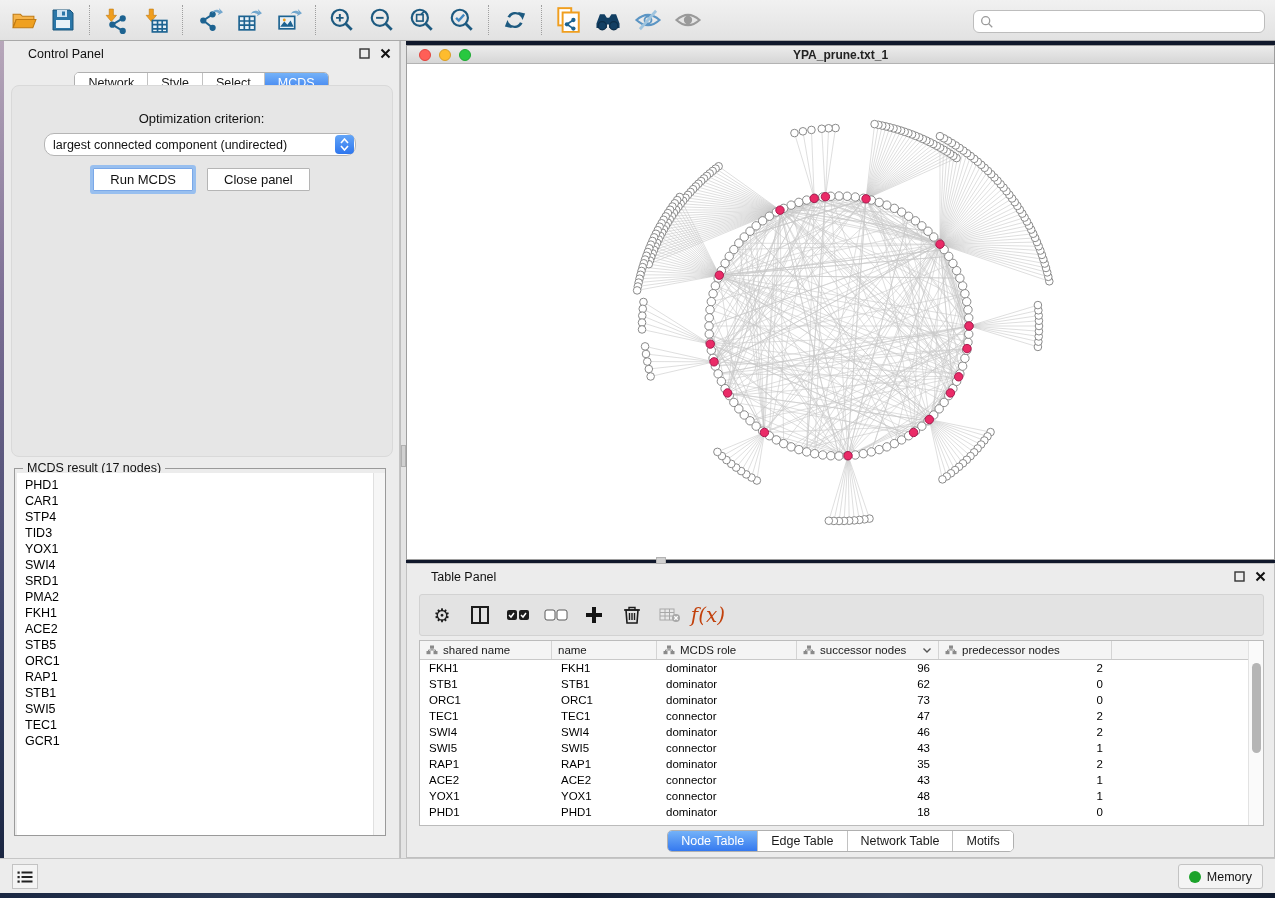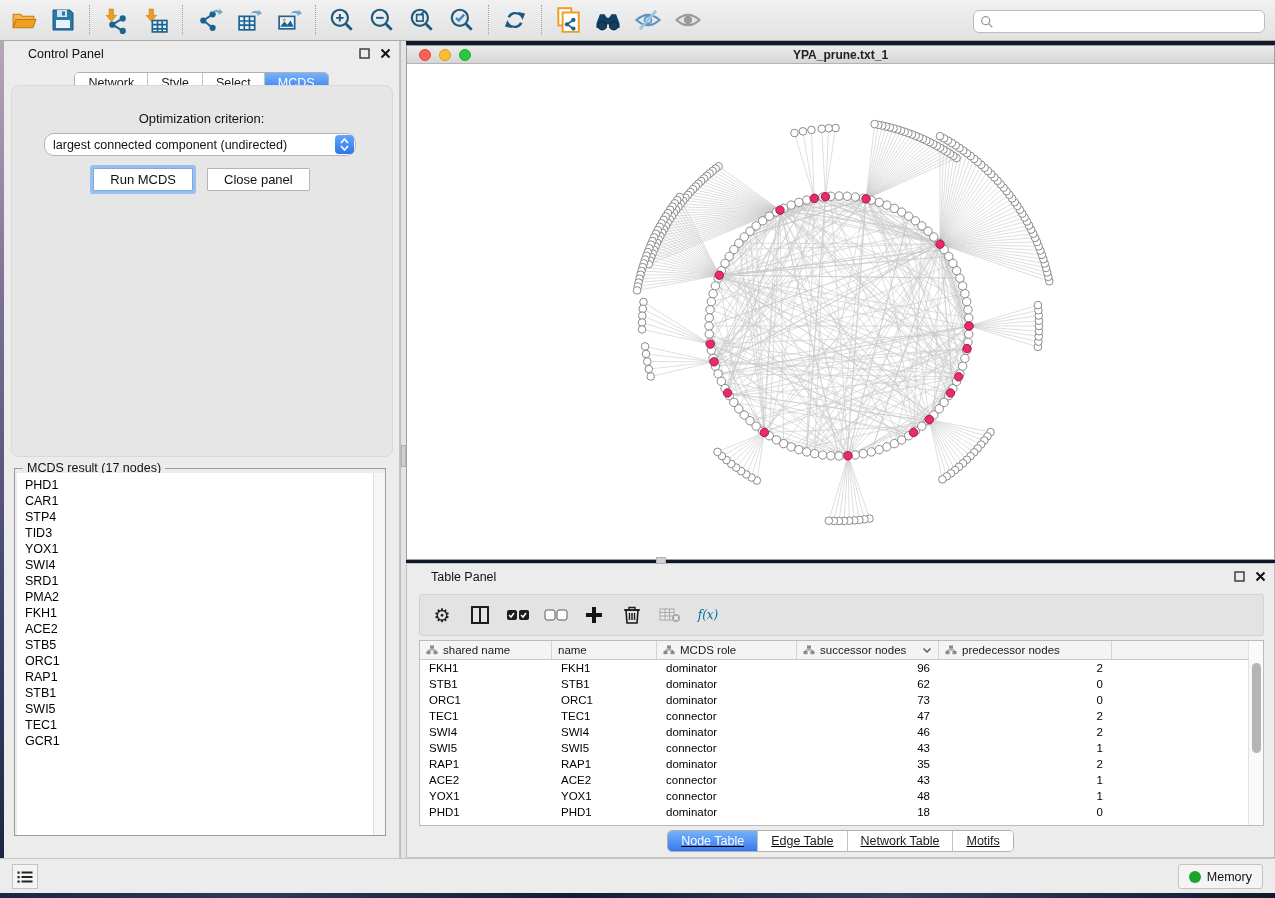--- a/index.html
+++ b/index.html
@@ -66,32 +66,32 @@
   .tl.grn{ background:#28c840; border:1px solid #1da832;}
   .net-title { position:absolute; left:0; width:100%; text-align:center; font-size:12px; font-weight:bold; color:#222; }
   .net-canvas { width:867px; height:495px; background:#fff; }
 
   
   .table-panel { left:406px; top:563px; width:869px; height:295px; background:#ececec; border:1px solid #c0c0c0; }
   .tp-toolbar { position:absolute; left:12px; top:30px; width:845px; height:42px; background:#e3e3e3;
     border:1px solid #d2d2d2; border-radius:3px; display:flex; align-items:center; padding-left:10px; gap:14px; }
   .tp-ic { width:24px; height:24px; display:flex; align-items:center; justify-content:center; }
   .gear-glyph { font-size:19px; color:#1c1c1c; line-height:1; }
-  .fx { font-family:"DejaVu Serif", serif; font-style:italic; font-size:12px; color:#0369a1; }
+  .fx { font-family:"DejaVu Serif", serif; font-style:italic; font-size:20px; color:#c2410c; }
   .node-table { position:absolute; left:12px; top:76px; width:845px; height:186px; background:#fff; border:1px solid #bbb; overflow:hidden; }
   .nt-inner { position:absolute; left:0; top:0; right:15px; bottom:0; }
   .nt-head { display:flex; height:19px; background:#f4f4f4; border-bottom:1px solid #c9c9c9; }
   .nt-hcell { display:flex; align-items:center; border-right:1px solid #d4d4d4; font-size:11.5px; color:#1a1a1a; padding:0 6px; }
   .nt-hcell .lbl { flex:1; text-align:left; }
   .nt-row { display:flex; height:16px; align-items:center; }
   .nt-cell { font-size:11.5px; color:#000; padding:0 9px; white-space:nowrap; overflow:hidden; }
   .nt-cell.num { text-align:right; }
   .nt-scroll { position:absolute; right:0; top:0; width:15px; bottom:0; background:#fafafa; border-left:1px solid #e2e2e2; }
   .nt-thumb { position:absolute; left:2.5px; top:22px; width:9px; height:90px; background:#b5b5b5; border-radius:5px; }
-  .tp-tabs { position:absolute; left:0; top:266px; width:100%; display:flex; justify-content:center;text-decoration:underline; }
+  .tp-tabs { position:absolute; left:0; top:266px; width:100%; display:flex; justify-content:center; }
 
   
   .statusbar { left:0; top:858px; width:1275px; height:35px; background:#ececec; border-top:1px solid #c6c6c6; }
   .list-btn { position:absolute; left:12px; top:5px; width:26px; height:25px; background:#f4f4f4;
     border:1px solid #c3c3c3; display:flex; align-items:center; justify-content:center; }
   .mem-btn { position:absolute; right:12px; top:5px; height:25px; background:#f4f4f4; border:1px solid #c3c3c3;
     border-radius:3px; display:flex; align-items:center; gap:6px; padding:0 10px; font-size:12.5px; color:#111; }
   .mem-dot { width:12px; height:12px; border-radius:50%; background:#1ca32b; }
 
   svg { display:block; }

